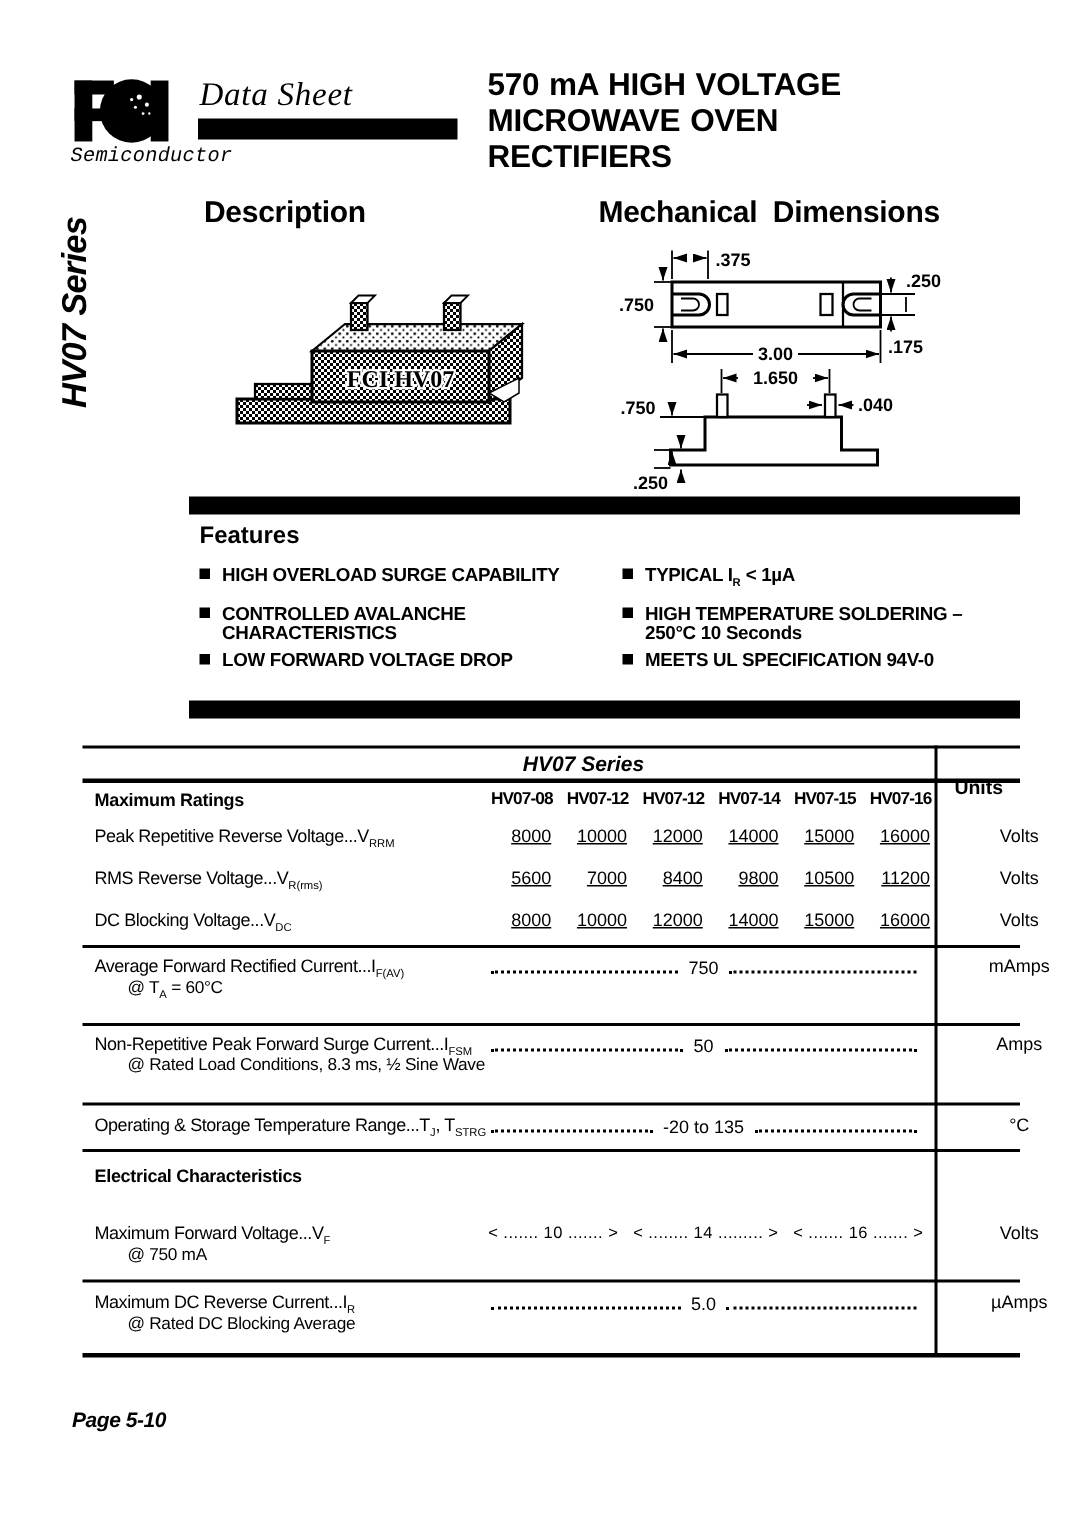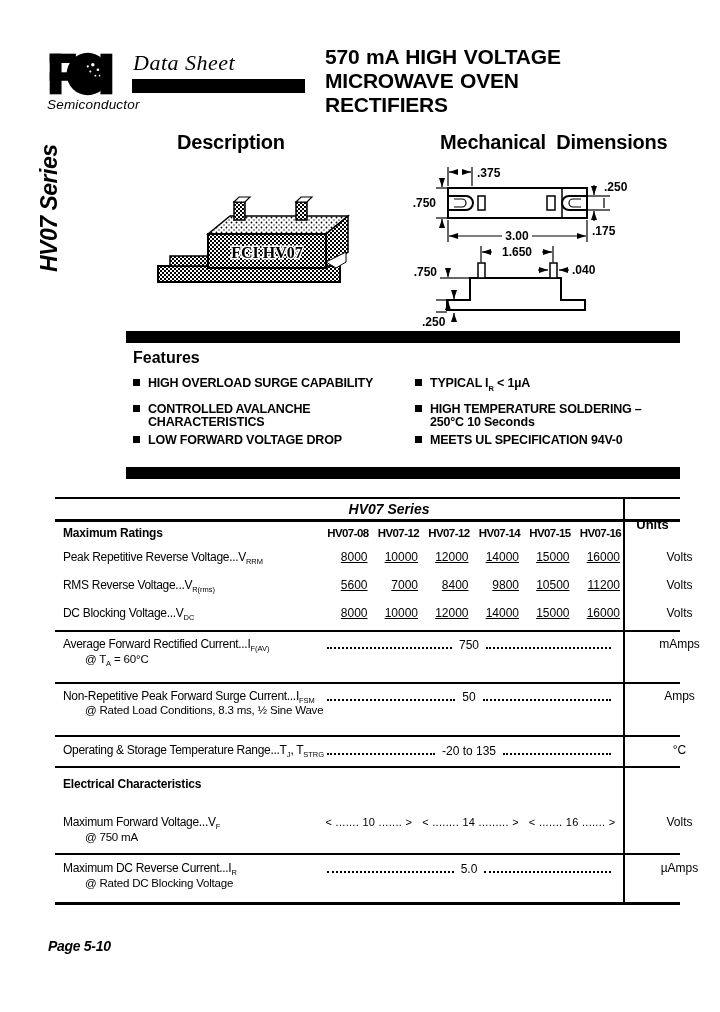--- a/index.html
+++ b/index.html
@@ -1,32 +1,32 @@
 <!DOCTYPE html>
 <html><head>
 <meta charset="utf-8">
 <style>
   html,body{margin:0;padding:0;background:#fff;}
   .page{position:relative;width:720px;height:1012px;background:#fff;overflow:hidden;
         font-family:"Liberation Sans",sans-serif;color:#000;}
   .abs{position:absolute;}
 
   
-  .logo-sub{position:absolute;left:47px;top:97px;font-family:Liberation Sans, sans-serif;
+  .logo-sub{position:absolute;left:47px;top:97px;font-family:Liberation Mono, monospace;
             font-style:italic;font-size:13.5px;letter-spacing:.2px;}
   .datasheet{position:absolute;left:133px;top:50px;font-family:"Liberation Serif",serif;
              font-style:italic;font-size:22px;letter-spacing:.5px;}
   .ds-bar{position:absolute;left:132px;top:79px;width:173px;height:14px;background:#000;}
   .title{position:absolute;left:325px;top:45px;font-size:21px;font-weight:bold;
          line-height:24px;letter-spacing:-0.2px;word-spacing:1px;}
   .series-vert{position:absolute;left:36px;top:272px;width:150px;
                transform:rotate(-90deg);transform-origin:0 0;
                font-size:23px;font-weight:bold;font-style:italic;letter-spacing:-0.5px;white-space:nowrap;}
 
-  .h2{position:absolute;font-size:20px;font-weight:bold;letter-spacing:-0.2px;word-spacing:5px;margin-left:41px;}
+  .h2{position:absolute;font-size:20px;font-weight:bold;letter-spacing:-0.2px;word-spacing:5px;}
 
   .blackbar{position:absolute;left:126px;width:554px;height:12px;background:#000;}
 
   
   .feat-head{position:absolute;left:133px;top:349px;font-size:16px;font-weight:bold;}
   .feat-wrap{position:absolute;left:133px;top:377px;width:548px;height:80px;}
   .fcol{position:absolute;top:0;width:278px;}
   .fitem{position:absolute;display:flex;font-size:12.5px;font-weight:bold;
          line-height:13px;letter-spacing:-0.2px;}
   .sq{width:7px;height:7px;background:#000;margin:2px 8px 0 0;flex:none;}
@@ -330,21 +330,21 @@
         <span>&lt; ........  14  ......... &gt;</span>
         <span>&lt; .......  16  ....... &gt;</span>
       </div>
       <div class="ucell">Volts</div>
     </div>
 
     <div class="hline" style="top:356px;height:2px;"></div>
 
     <div class="rowgrp" style="top:364px;">
       <div class="rlabel"><span>Maximum DC Reverse Current...I</span><sub>R</sub></div>
-      <div class="cond" style="top:16px;">@ Rated DC Blocking Voltage</div>
+      <div class="cond" style="top:16px;">@ Rated DC Blocking Average</div>
       <div class="midval">
         <span class="leader"></span>
         <span>5.0</span>
         <span class="leader"></span>
       </div>
       <div class="ucell">µAmps</div>
     </div>
 
     <div class="hline" style="top:405px;height:3px;"></div>
   </div>

